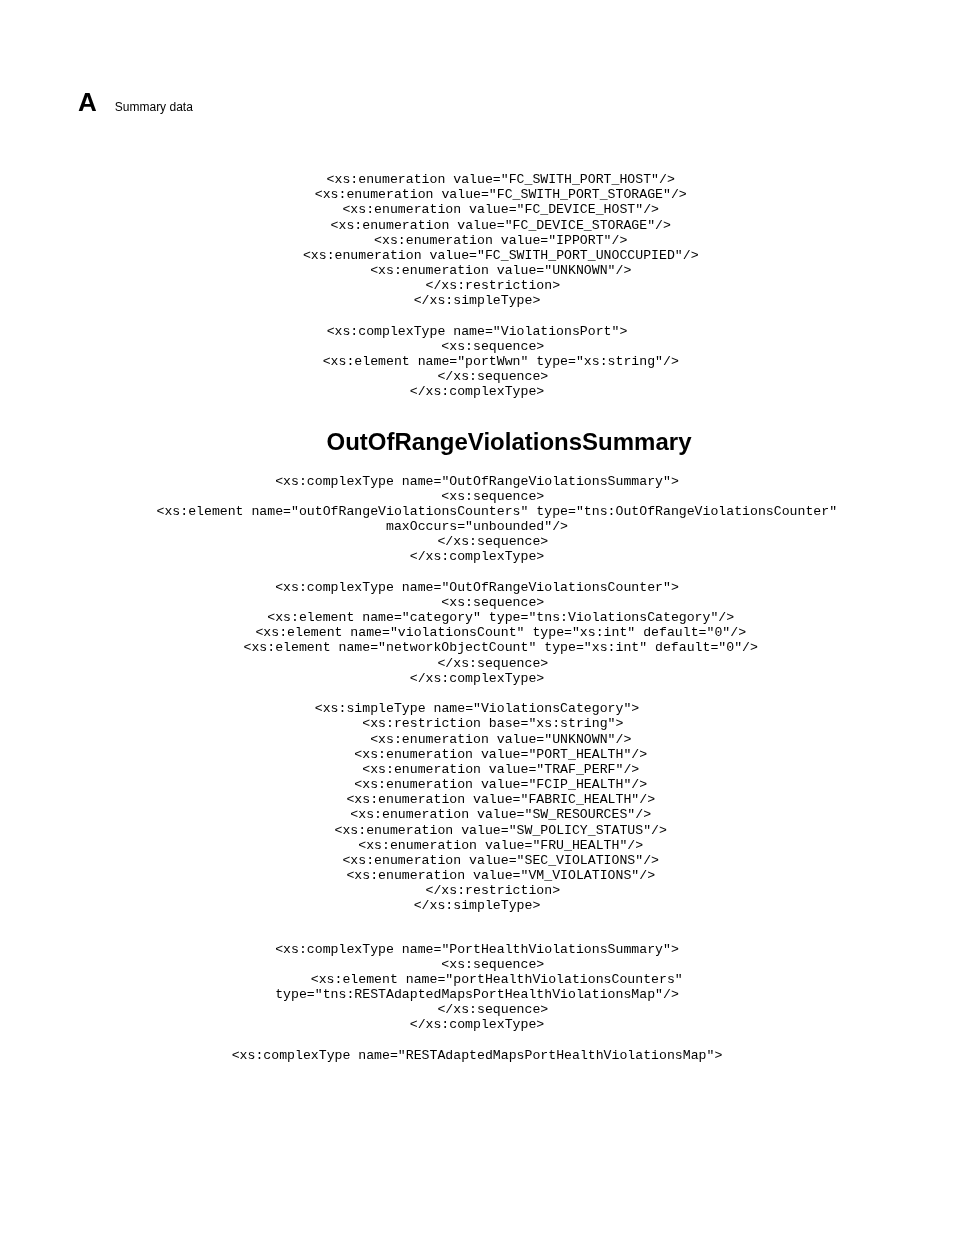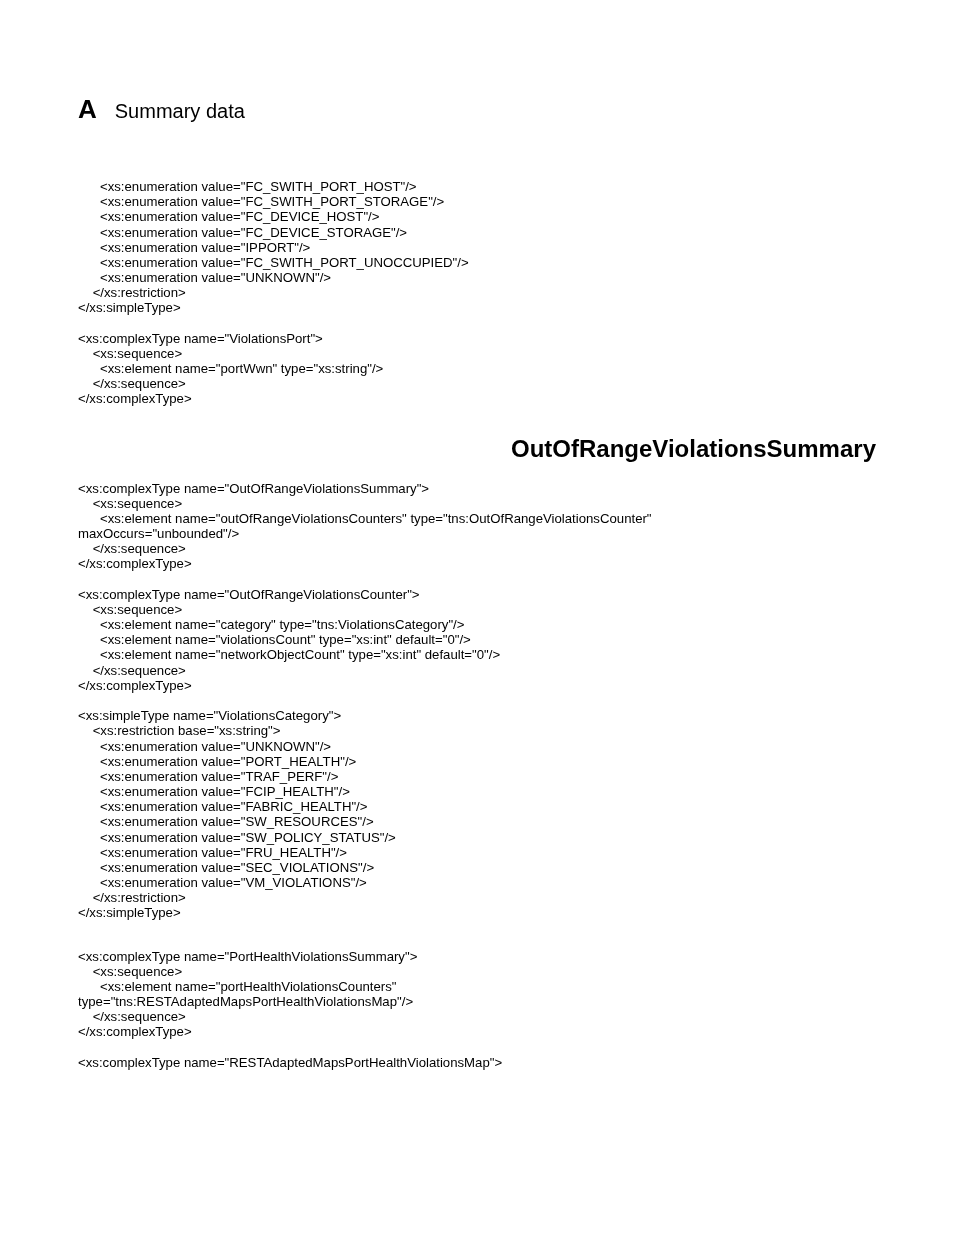--- a/index.html
+++ b/index.html
@@ -19,36 +19,37 @@
     align-items: baseline;
     gap: 18px;
     margin-bottom: 54px;
   }
   .appendix-letter {
     font-family: Arial, Helvetica, sans-serif;
     font-size: 26px;
     font-weight: bold;
   }
   .header-title {
-    font-size: 20px;
+    font-size: 12px;
     font-weight: 400;
     margin-top: 40px;
   }
   pre.code {
-    font-family: Liberation Sans, sans-serif;
+    font-family: Liberation Mono, monospace;
     font-size: 13.2px;
     line-height: 1.15;
     white-space: pre;
     margin: 0 0 28px 0;
+    text-align: center;
   }
   h2.section {
     font-family: Arial, Helvetica, sans-serif;
     font-size: 24px;
     font-weight: bold;
-    text-align: right;
+    text-align: center;
     margin: 14px 0 18px 64px;
   }
 </style>
 </head>
 <body>
 
 <div class="page">
 
   <div class="header-row">
     <span class="appendix-letter">A</span>

